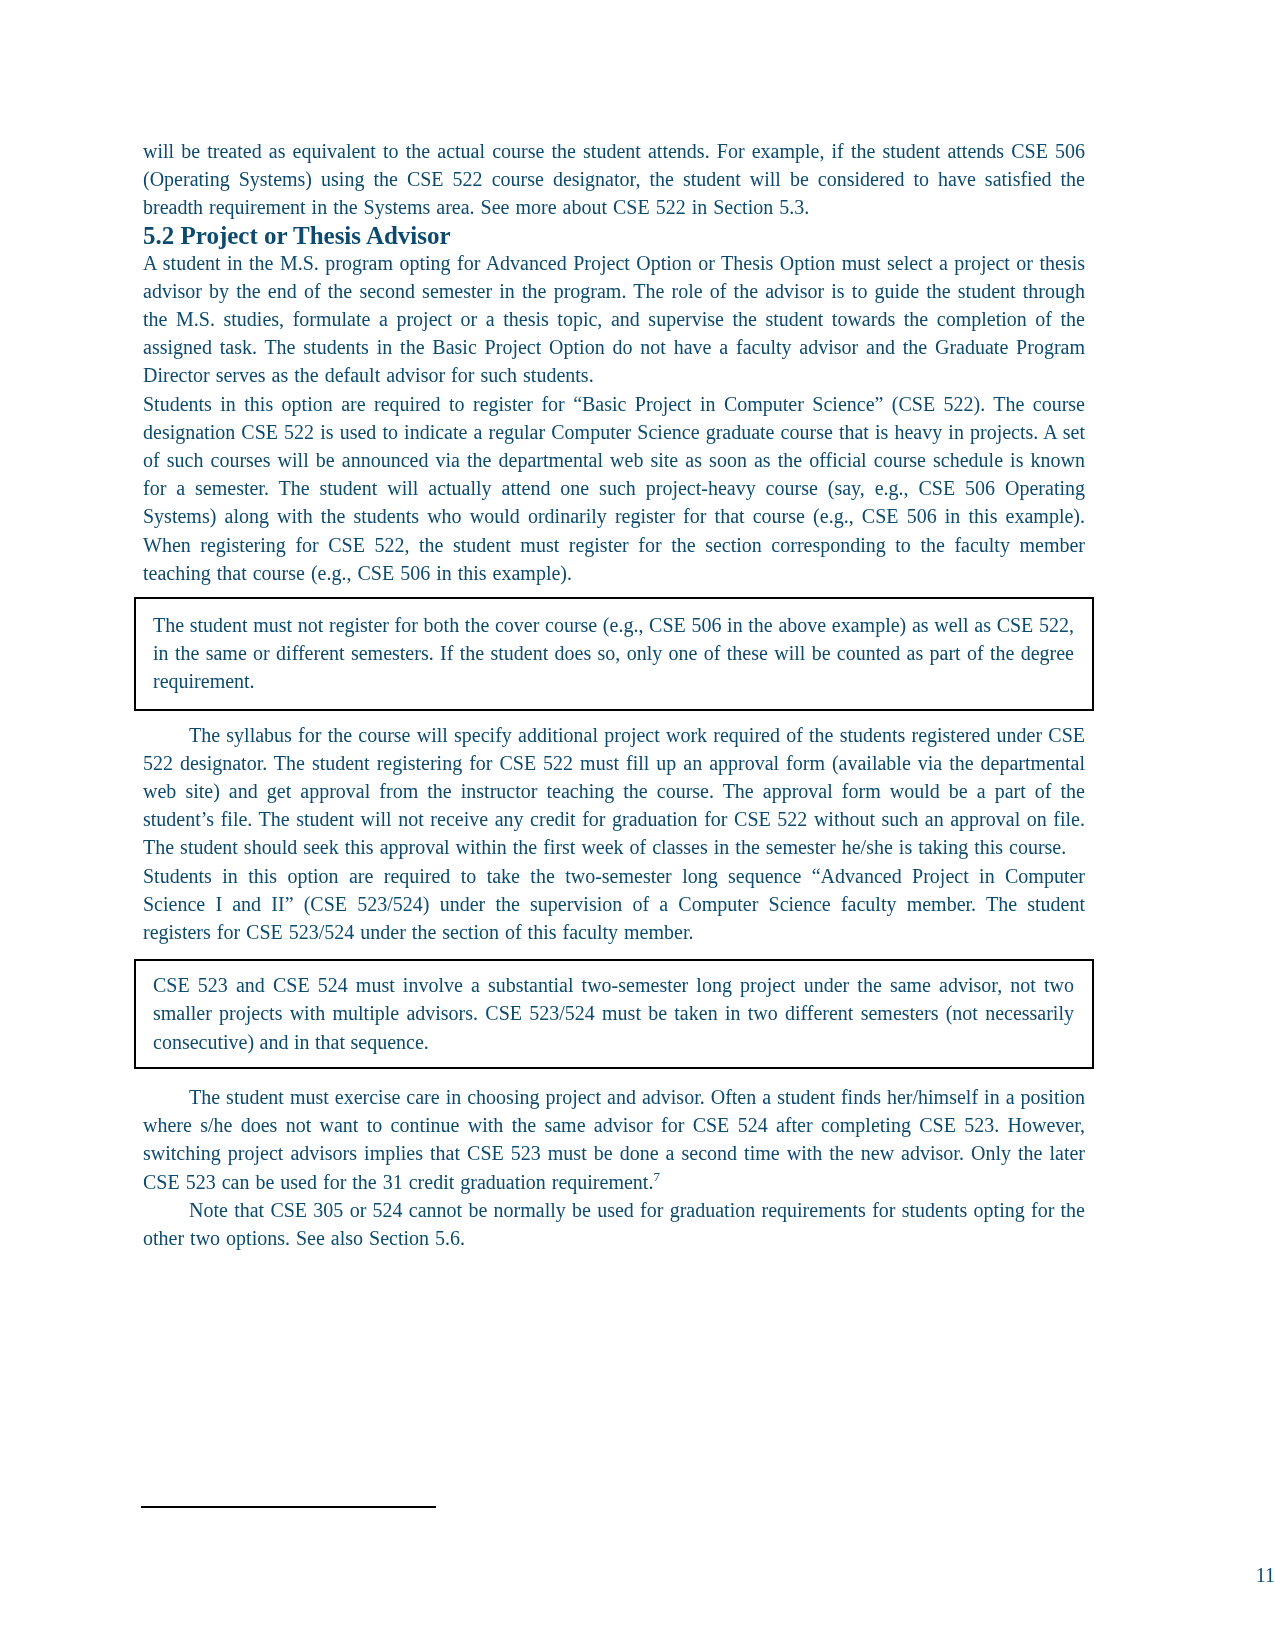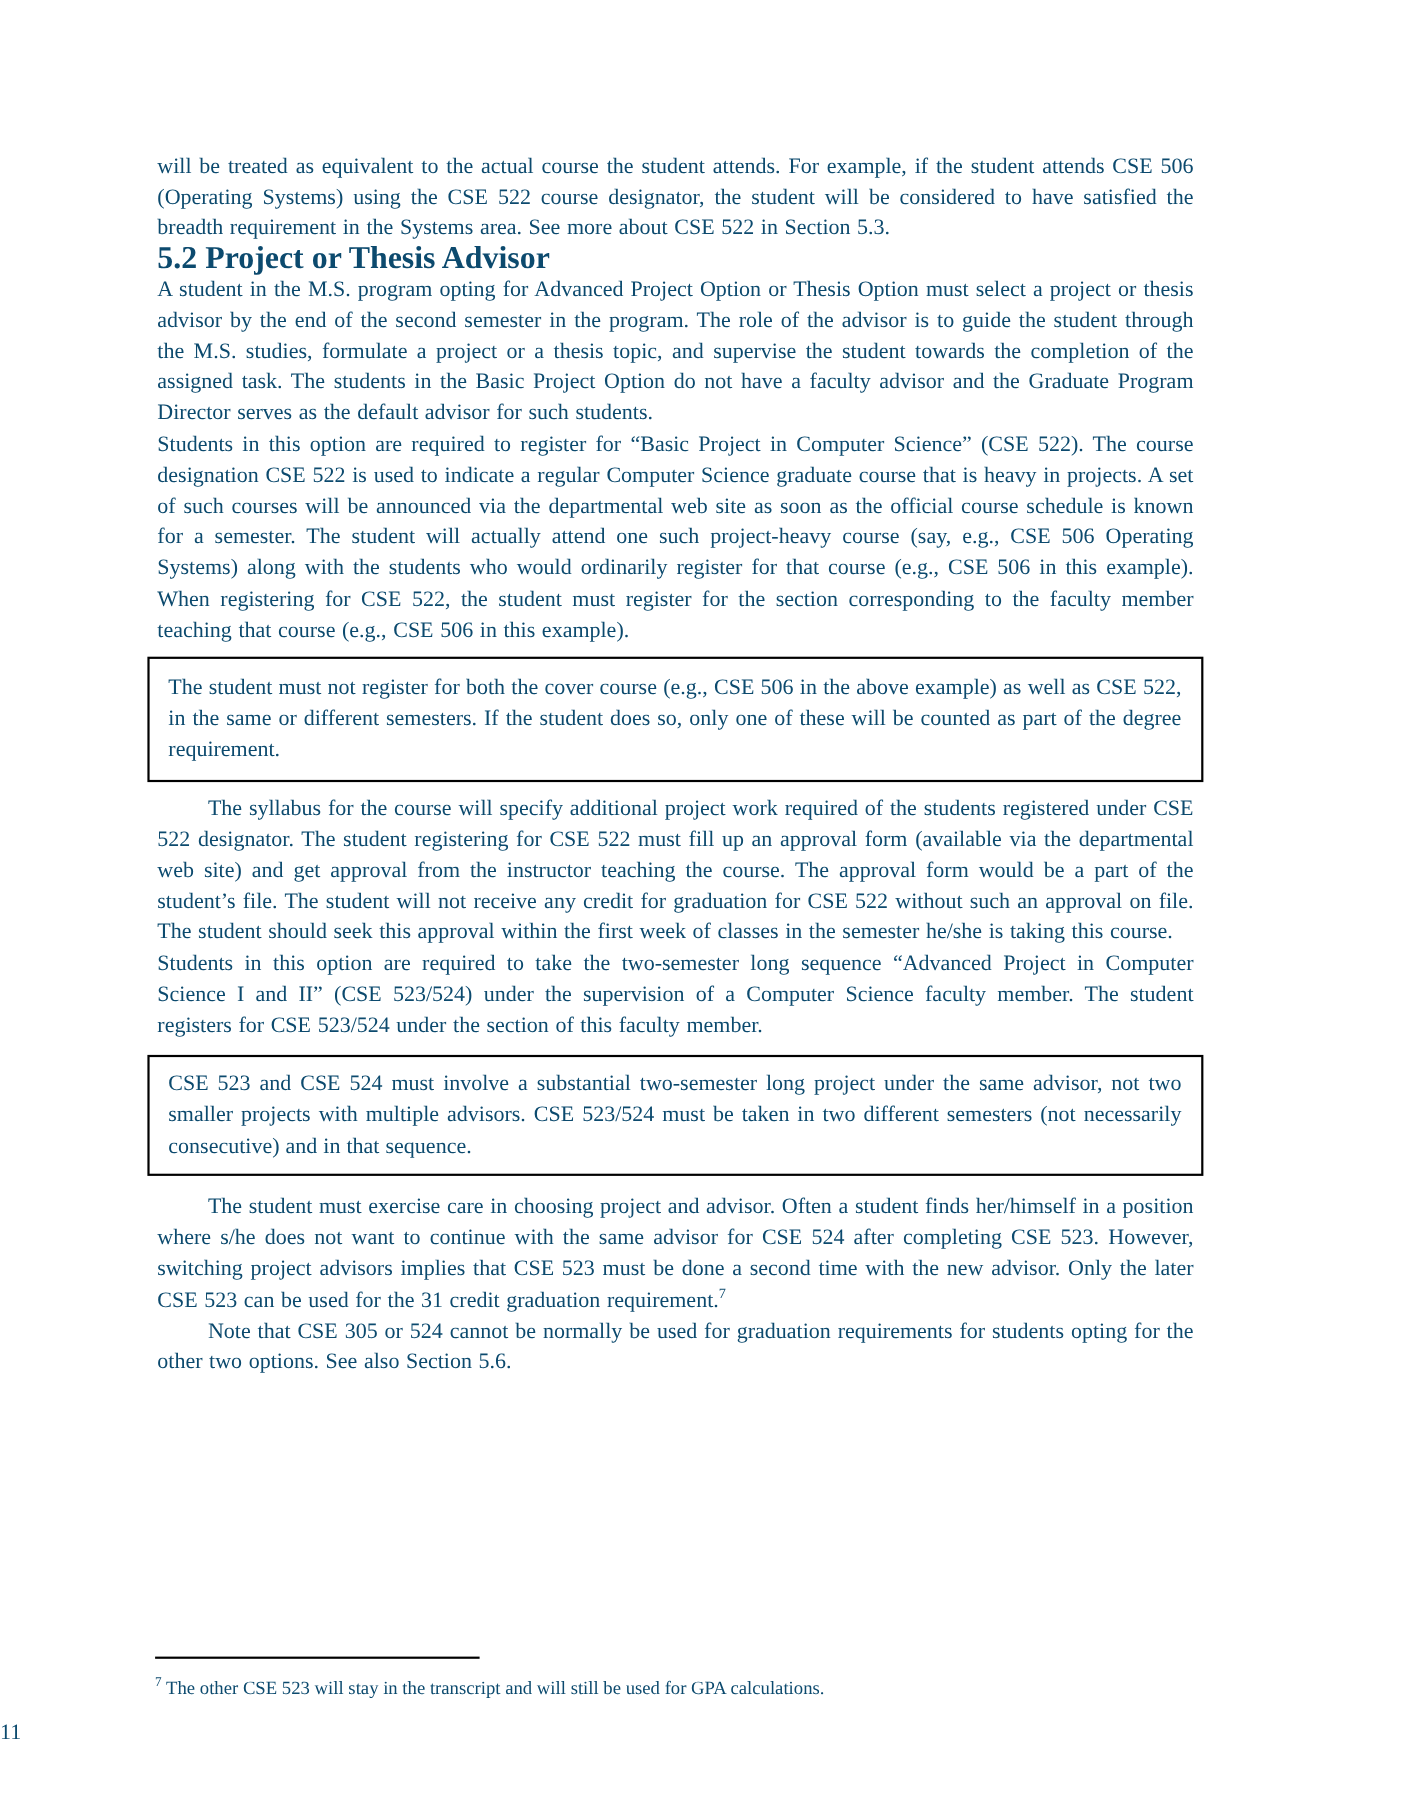--- a/index.html
+++ b/index.html
@@ -22,21 +22,21 @@
   p.body {
     margin: 0;
     font-size: 20px;
     line-height: 28.2px;
     text-align: justify;
     word-spacing: 1px;
   }
   p.indent { text-indent: 46px; }
   h2.sec {
     margin: 0;
-    font-size: 29px;
+    font-size: 25px;
     line-height: 27px;
     font-weight: bold;
     text-align: left;
   }
   .h52 { margin-top: 16px; margin-bottom: 17px; }
   .h53 { margin-top: 34px; margin-bottom: 17px; }
   .h54 { margin-top: 31px; margin-bottom: 15px; }
   .note-box {
     border: 2px solid #000000;
     margin: 10px -9px 10px -9px;
@@ -67,21 +67,21 @@
     font-size: 17px;
     line-height: 22px;
     text-align: left;
   }
   .footnote sup { font-size: 12px; }
   .page-number {
     position: absolute;
     left: 0;
     top: 1564px;
     width: 100%;
-    text-align: left;
+    text-align: right;
     font-size: 20px;
   }
 </style>
 </head>
 <body>
 
 <div class="page">
   <div class="content">
 
     <p class="body">will be treated as equivalent to the actual course the student attends. For example, if the student attends CSE 506 (Operating Systems) using the CSE 522 course designator, the student will be considered to have satisfied the breadth requirement in the Systems area. See more about CSE 522 in Section 5.3.</p>
@@ -104,16 +104,15 @@
     </div>
 
     <p class="body indent p-advice"><span>The student must exercise care in choosing project and advisor. Often a student finds her/himself in a position where s/he does not want to continue with the same advisor for CSE 524 after completing CSE 523. However, switching project advisors implies that CSE 523 must be done a second time with the new advisor. Only the later CSE 523 can be used for the 31 credit graduation requirement.</span><sup class="fn-ref">7</sup></p>
 
     <p class="body indent">Note that CSE 305 or 524 cannot be normally be used for graduation requirements for students opting for the other two options. See also Section 5.6.</p>
 
   </div>
 
   <div class="footnote-rule"></div>
 
-  <p class="footnote"><sup>7</sup> <span>The other CSE 523 will stay in the transcript and will still be used for GPA calculations.</span></p>
 
   <div class="page-number">11</div>
 </div>
 
 </body></html>

